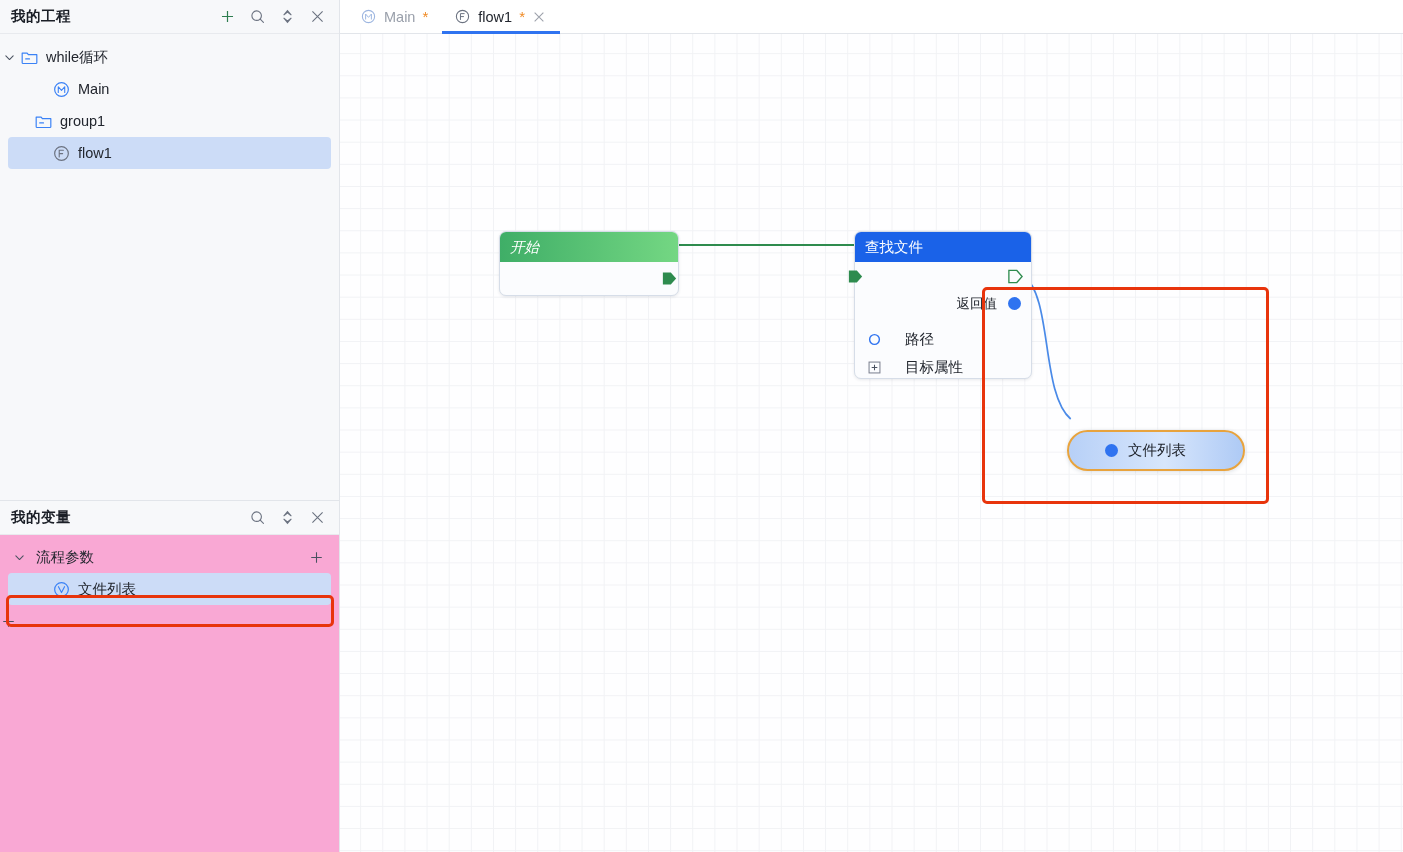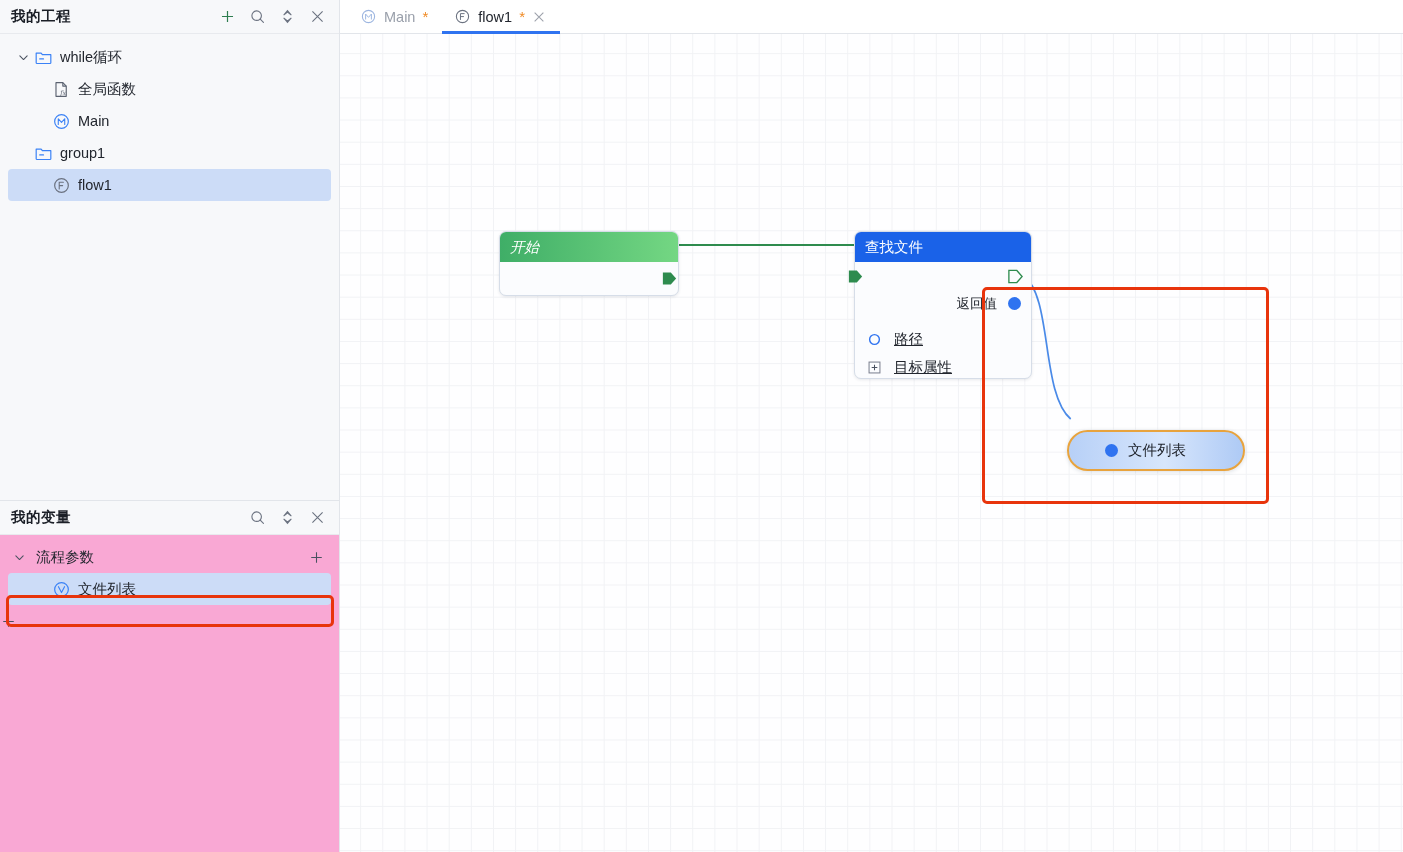--- a/index.html
+++ b/index.html
@@ -136,22 +136,22 @@
 
   .port-pent { position: absolute; width: 17px; height: 17px; }
   .port-dot {
     position: absolute; width: 13px; height: 13px; border-radius: 50%;
     background: #2f73f0;
   }
   .ret-label {
     position: absolute; font-size: 13.5px; color: #22262e;
   }
   .row-item {
-    display: flex; align-items: center; gap: 12px;
-    font-size: 14.5px; color: #22262e; padding-left: 12px; height: 28px; text-decoration: underline;
+    display: flex; align-items: center; gap: 23px;
+    font-size: 14.5px; color: #22262e; padding-left: 12px; height: 28px;
   }
   .mini-ico { width: 15px; height: 15px; flex: none; display:block; }
 
   .varnode {
     position: absolute;
     border: 2.5px solid #e8a33d;
     border-radius: 21px;
     background: linear-gradient(to right, #b7d0f7 0%, #d7e6fc 55%, #aecaf5 100%);
     display: flex; align-items: center;
     box-shadow: 0 1px 4px rgba(40,60,90,.16);
@@ -184,41 +184,33 @@
           <path d="M10 17 L14.5 11.8 L10 15.1 L5.5 11.8 Z" stroke="#6b7280" stroke-width="1.2" fill="none"></path>
         </svg>
         <svg class="pic" viewBox="0 0 20 20">
           <path d="M4 4 L16 16 M16 4 L4 16" stroke="#6b7280" stroke-width="1.3" fill="none"></path>
         </svg>
       </div>
     </div>
 
     <div class="tree">
 
-      <div class="tree-row" style="padding-left:14px;">
+      <div class="tree-row" style="padding-left:0;">
         <span class="chev">
           <svg viewBox="0 0 16 16" width="13" height="13">
               <path d="M3.5 6 L8 10.5 L12.5 6" stroke="#4a5260" stroke-width="1.3" fill="none" stroke-linecap="round" stroke-linejoin="round"></path>
             </svg>
         </span>
         <svg class="t-icon" viewBox="0 0 20 20">
           <path d="M2.3 5.3 h5.2 l1.3 1.7 h8.9 v8.4 a.9.9 0 0 1-.9.9 H3.2 a.9.9 0 0 1-.9-.9 Z" stroke="#3b82f6" stroke-width="1.25" fill="none" stroke-linejoin="round"></path>
           <path d="M6 11.5 h4" stroke="#3b82f6" stroke-width="1.25" stroke-linecap="round"></path>
         </svg>
         <span class="t-label">while循环</span>
       </div>
 
-      <div class="tree-row" style="padding-left:52px;">
-        <svg class="t-icon" viewBox="0 0 20 20">
-          <path d="M4.2 2.8 h7.2 l3.6 3.6 v10.8 H4.2 Z" stroke="#5b6270" stroke-width="1.2" fill="none" stroke-linejoin="round"></path>
-          <path d="M11.4 2.8 v3.6 h3.6" stroke="#5b6270" stroke-width="1.2" fill="none" stroke-linejoin="round"></path>
-          <text x="8.6" y="15.6" font-size="6.6" fill="#5b6270" font-family="DejaVu Serif, serif" font-style="italic">fx</text>
-        </svg>
-        <span class="t-label">全局函数</span>
-      </div>
 
       <div class="tree-row" style="padding-left:52px;">
         <svg class="t-icon" viewBox="0 0 20 20">
           <circle cx="10" cy="10" r="7.2" stroke="#3b82f6" stroke-width="1.25" fill="none"></circle>
           <path d="M6.6 13.1 V7.1 L10 11 L13.4 7.1 V13.1" stroke="#3b82f6" stroke-width="1.15" fill="none" stroke-linejoin="round" stroke-linecap="round"></path>
         </svg>
         <span class="t-label">Main</span>
       </div>
 
       <div class="tree-row" style="padding-left:34px;">

